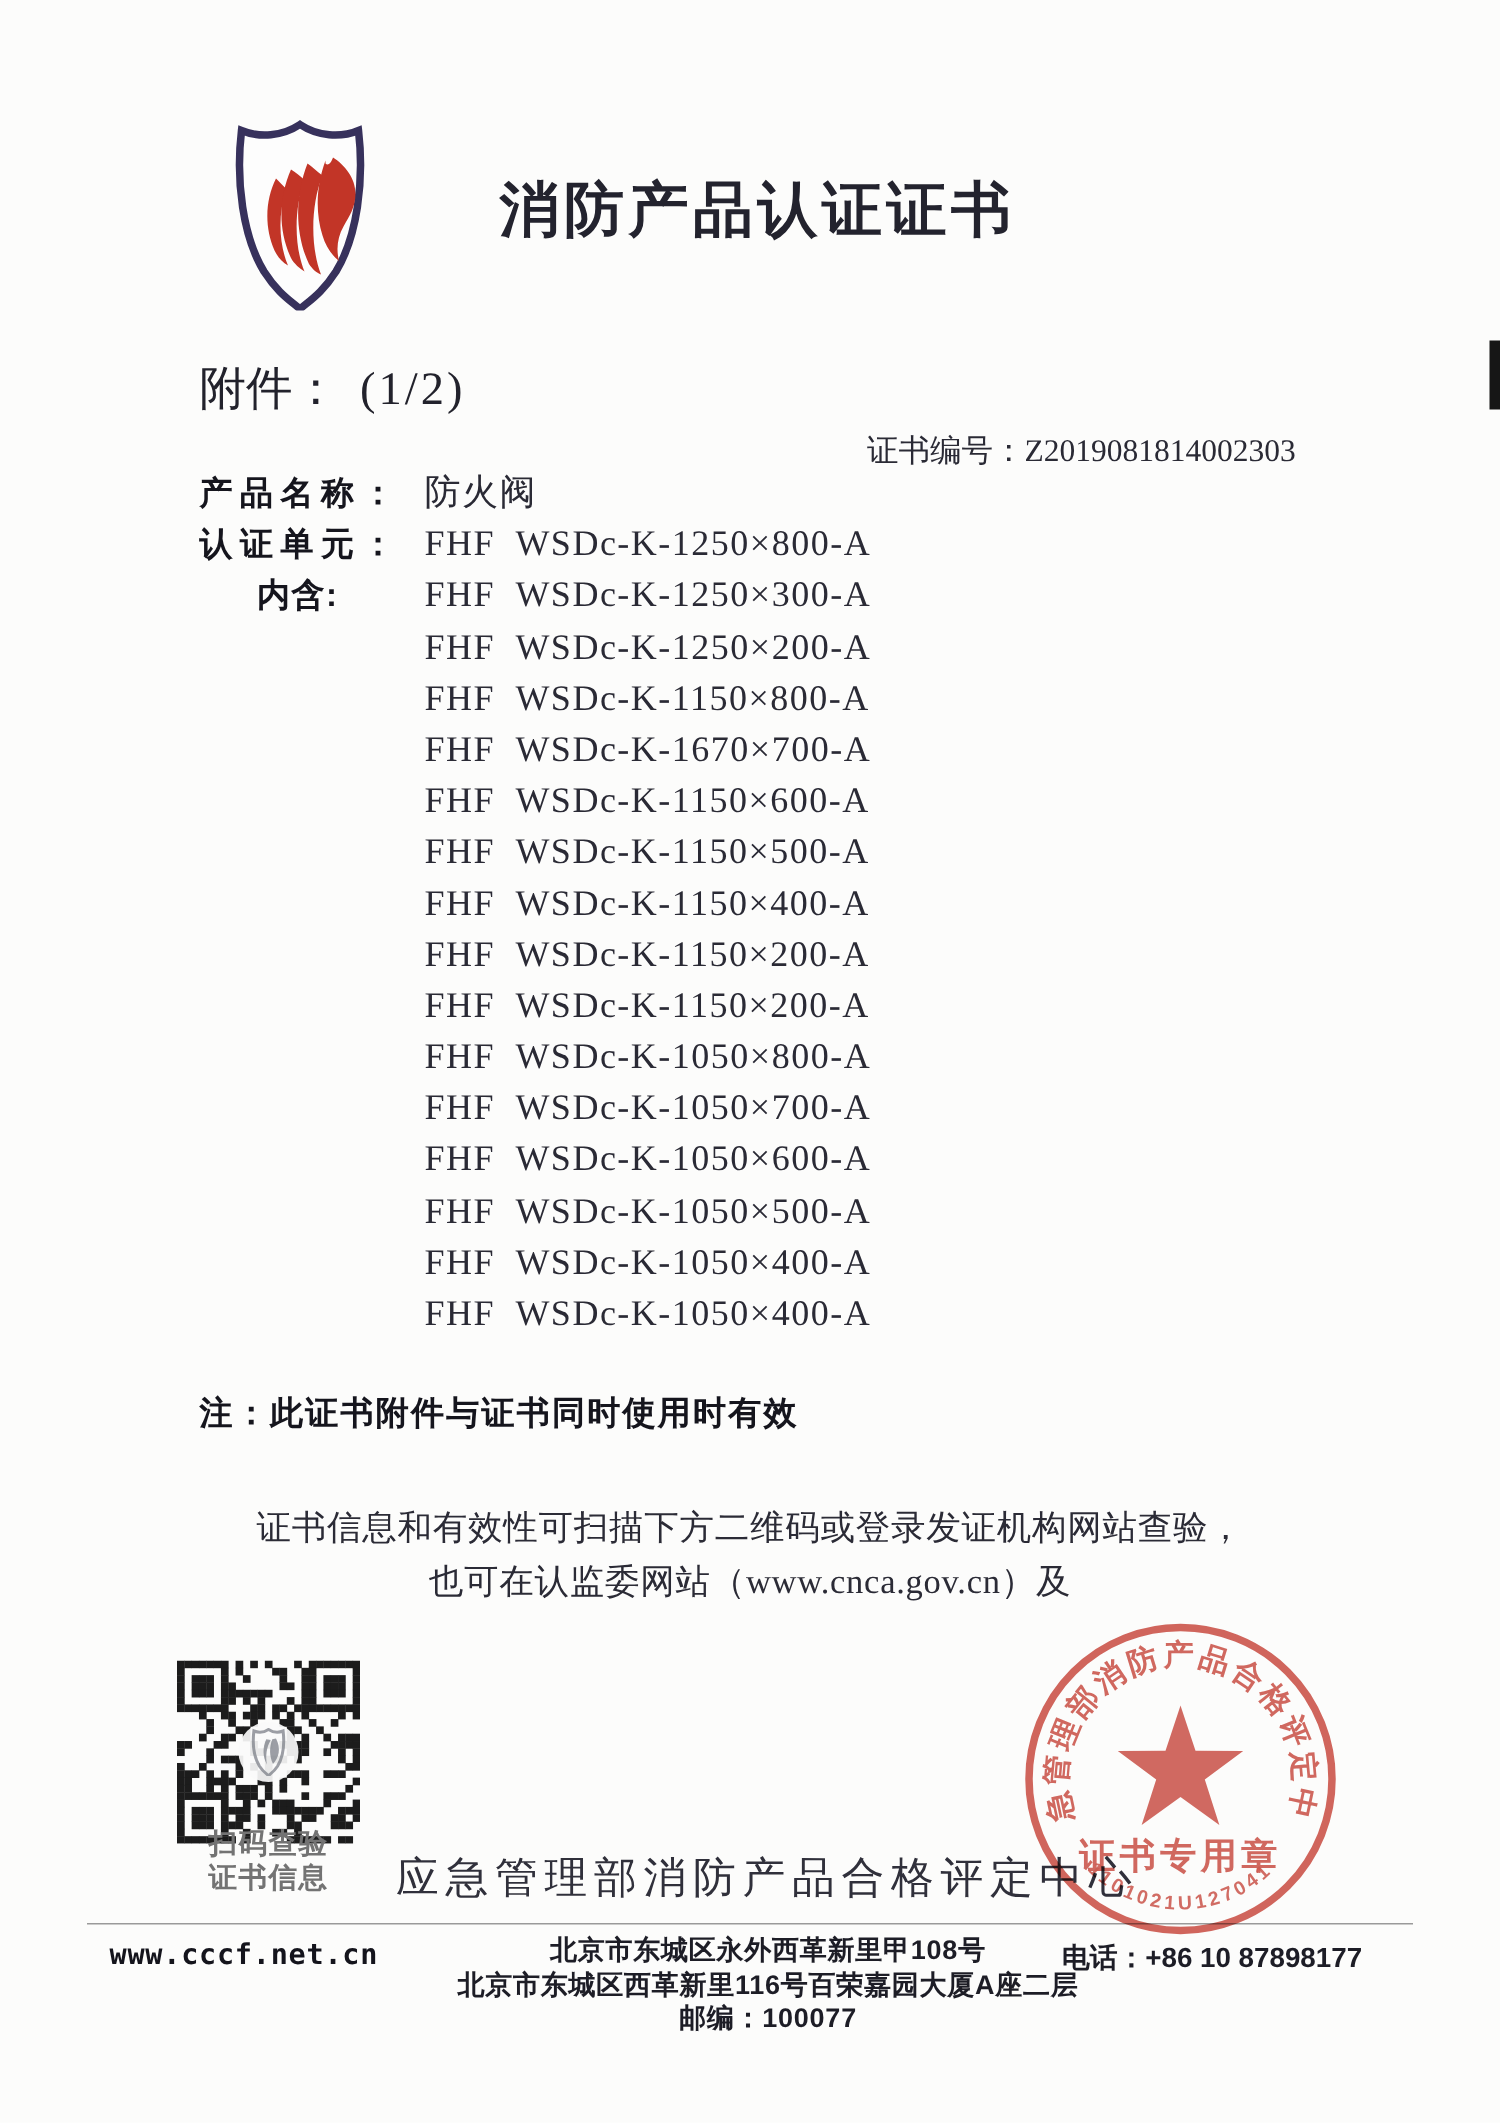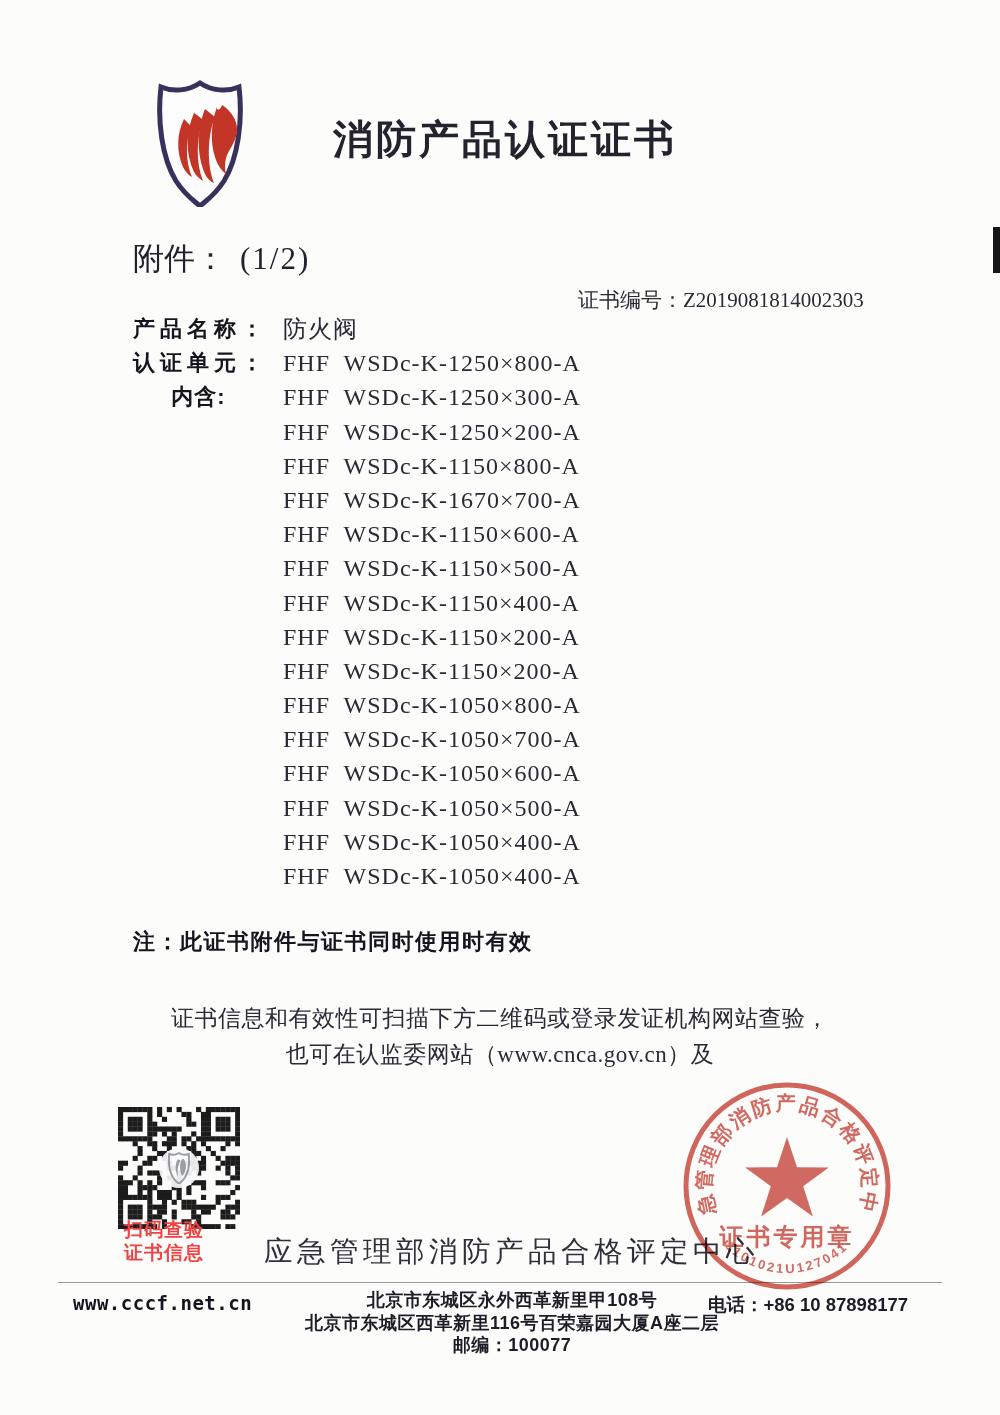--- a/index.html
+++ b/index.html
@@ -38,22 +38,22 @@
   #verify{left:0;top:1001px;width:1000px;text-align:center;
     font-size:23px;line-height:35.8px;letter-spacing:.5px;color:#2b2b36;}
 
   
   #qr{left:118px;top:1107px;width:122px;height:122px;}
   #qr svg{display:block;}
   #qr-logo{
     position:absolute;left:41px;top:41px;width:40px;height:40px;border-radius:50%;
     background:rgba(250,250,250,.92);display:flex;align-items:center;justify-content:center;
   }
-  #qr-cap{left:103px;top:1218px;width:122px;text-align:center;
-    font-size:19px;line-height:23px;letter-spacing:1px;color:#ef4444;}
+  #qr-cap{left:118px;top:1218px;width:122px;text-align:center;
+    font-size:19px;line-height:23px;letter-spacing:1px;color:#737373;}
 
   
   #issuer{left:264px;top:1233px;font-size:28.5px;letter-spacing:4.5px;color:#30303b;white-space:pre;}
   #stamp{left:678px;top:1077px;width:218px;height:218px;opacity:.88;mix-blend-mode:multiply;z-index:5;}
   #stamp svg{color:var(--stamp-color,#c9473c);}
 
   
   #divider{left:58px;top:1282px;width:884px;border-top:1.5px solid #9a9a9a;height:0;}
   #website{left:73px;top:1292px;font-family:"DejaVu Sans Mono",monospace;
     font-weight:bold;font-size:19px;letter-spacing:.5px;color:#14141c;}

